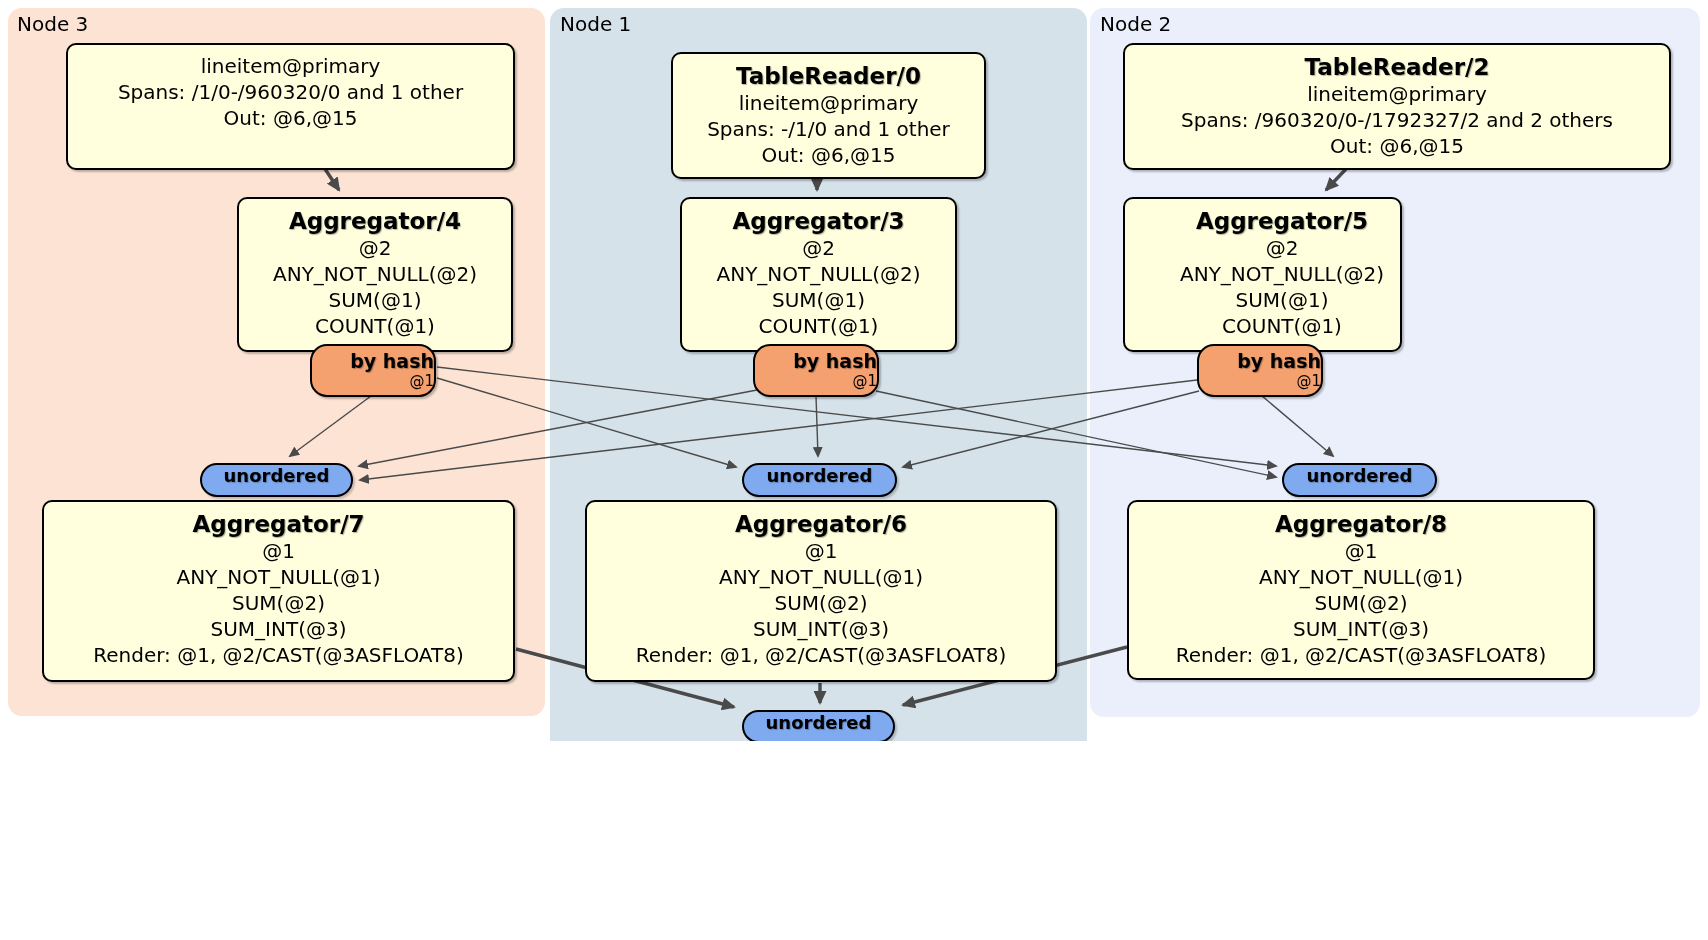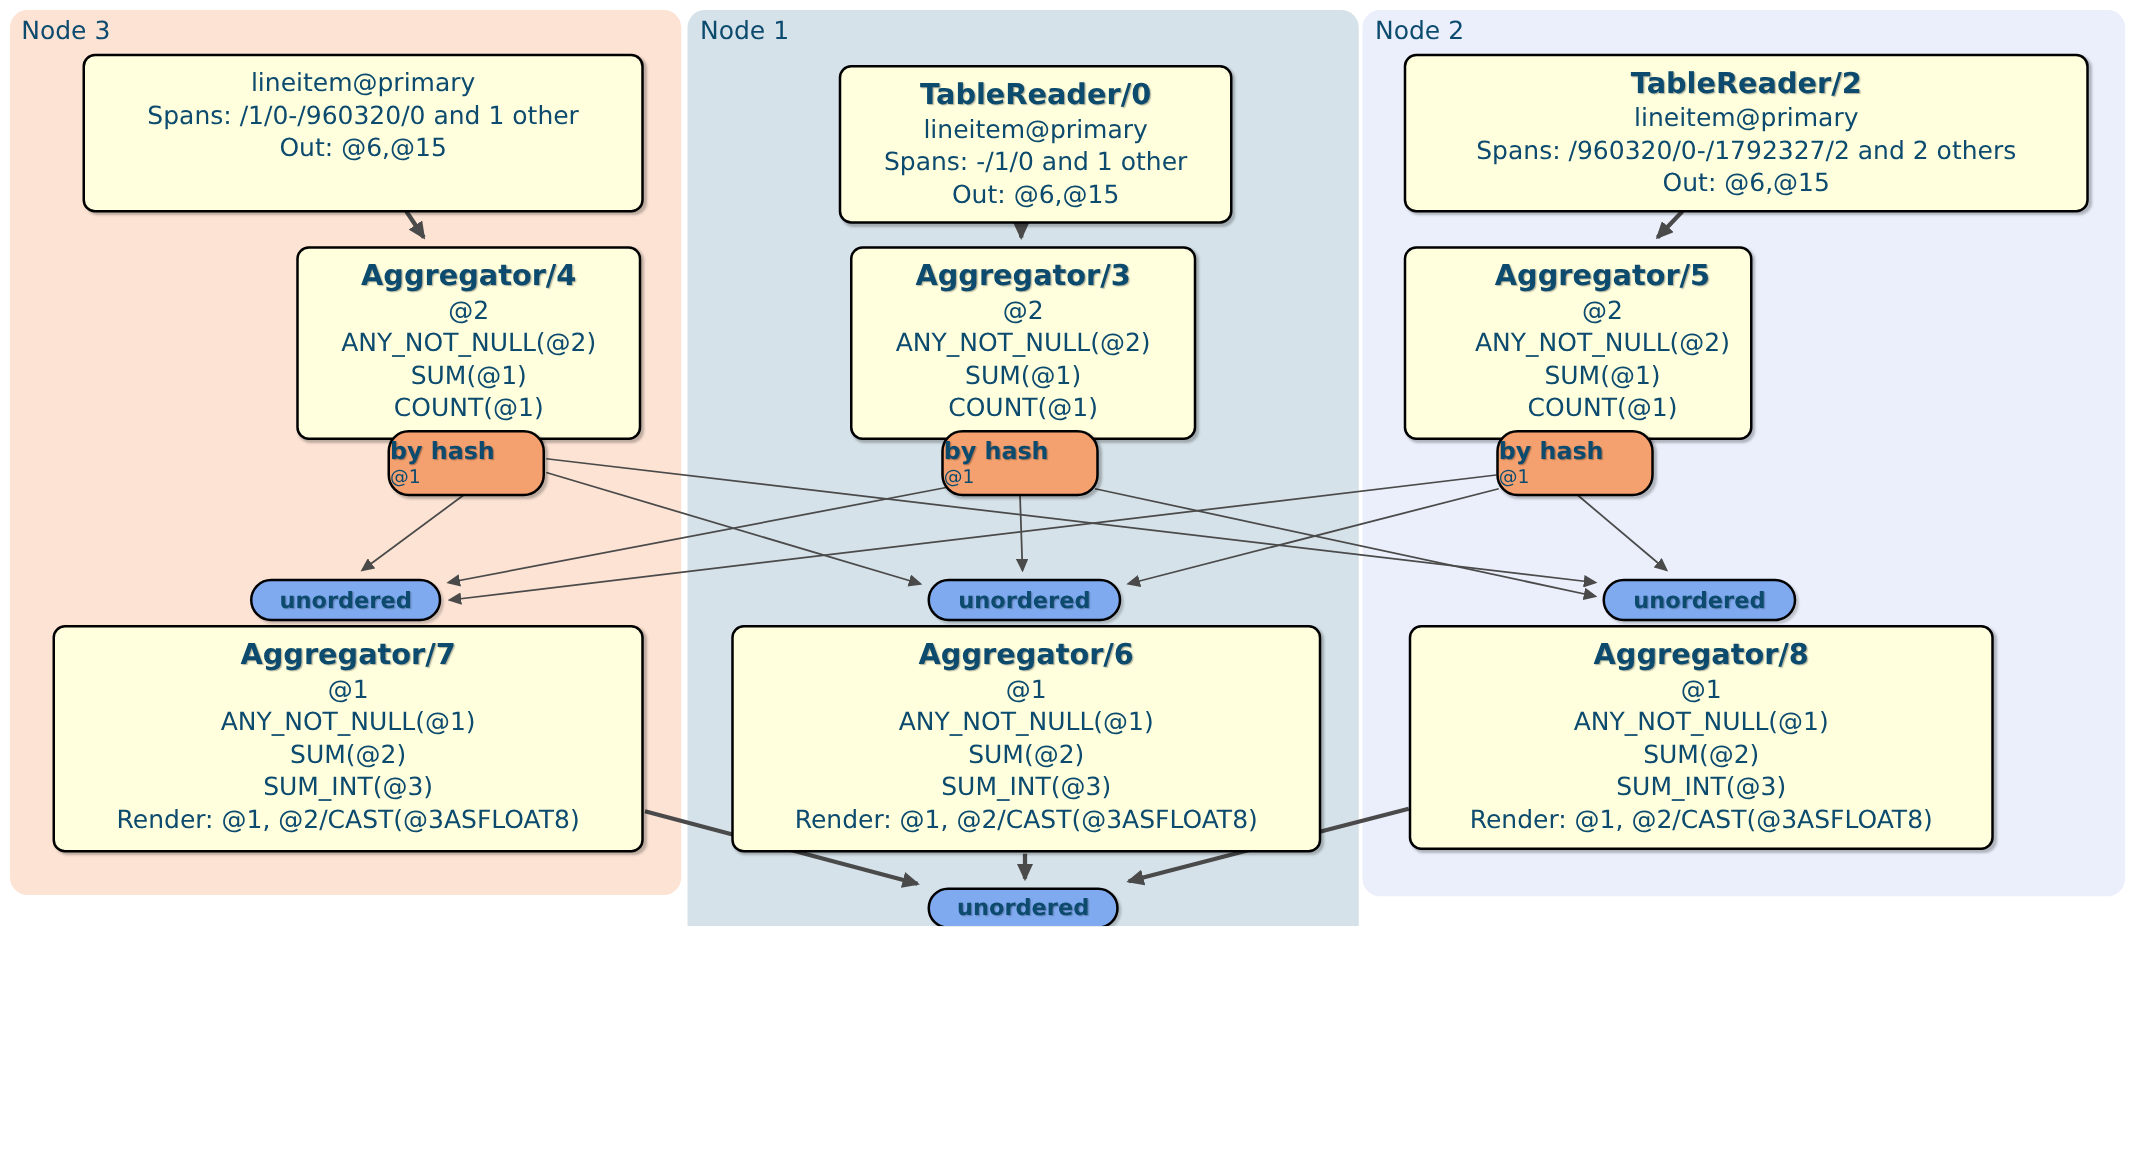--- a/index.html
+++ b/index.html
@@ -1,18 +1,18 @@
 <!DOCTYPE html>
 <html><head>
 <meta charset="utf-8">
 <style>
   html,body { margin:0; padding:0; background:#ffffff; }
   .canvas {
     position:relative; width:1708px; height:741px; background:#ffffff;
-    font-family:"DejaVu Sans", "Liberation Sans", sans-serif; color:#0c4a6e;
+    font-family:"DejaVu Sans", "Liberation Sans", sans-serif; color:#000000;
     overflow:hidden;
   }
   .nodebg { position:absolute; border-radius:14px; }
   .bg-node3 { left:8px;   top:8px; width:537px;  height:708px; background:#FCE3D4; }
   .bg-node1 { left:550px; top:8px; width:537px;  height:924px; background:#D5E2E9; }
   .bg-node2 { left:1090px;top:8px; width:610px;  height:709px; background:#EAEFFB; }
   .nodelabel { position:absolute; font-size:20px; line-height:24px; }
 
   .edge-layer { position:absolute; left:0; top:0; pointer-events:none; }
   .e-thick { stroke:#4A4A4A; stroke-width:3.4px; }
@@ -24,33 +24,33 @@
     box-shadow:2px 2px 2px rgba(0,0,0,0.25);
   }
   .box .t  { font-size:23px; font-weight:bold; line-height:28px;
              text-shadow:1px 1px 1px rgba(0,0,0,0.3); white-space:nowrap; }
   .box .l  { font-size:20px; line-height:26px; white-space:nowrap; }
   .pad1 { padding-top:8px; }
   .titlebox { display:flex; align-items:center; justify-content:center; }
 
   .router {
     position:absolute; background:#F5A16F; border:2px solid #000;
-    border-radius:17px; box-sizing:border-box; text-align:left;
+    border-radius:17px; box-sizing:border-box; text-align:right;
     box-shadow:2px 2px 2px rgba(0,0,0,0.25); padding-top:3px;
   }
   .router .t { font-size:19px; font-weight:bold; line-height:24px;
                text-shadow:1px 1px 1px rgba(0,0,0,0.3); }
   .router .d { font-size:15px; line-height:17px; }
 
   .sync {
     position:absolute; background:#7FAAF0; border:2px solid #000;
     border-radius:18px; box-sizing:border-box; text-align:center;
     font-size:18px; font-weight:bold;
     box-shadow:2px 2px 2px rgba(0,0,0,0.2);
-    display:flex; align-items:center; justify-content:center;
+    display:flex; align-items:flex-start; justify-content:center;
     text-shadow:1px 1px 1px rgba(0,0,0,0.25);
   }
 </style>
 </head>
 <body>
 
 <div class="canvas">
 
   <div class="nodebg bg-node3"></div>
   <div class="nodebg bg-node1"></div>

